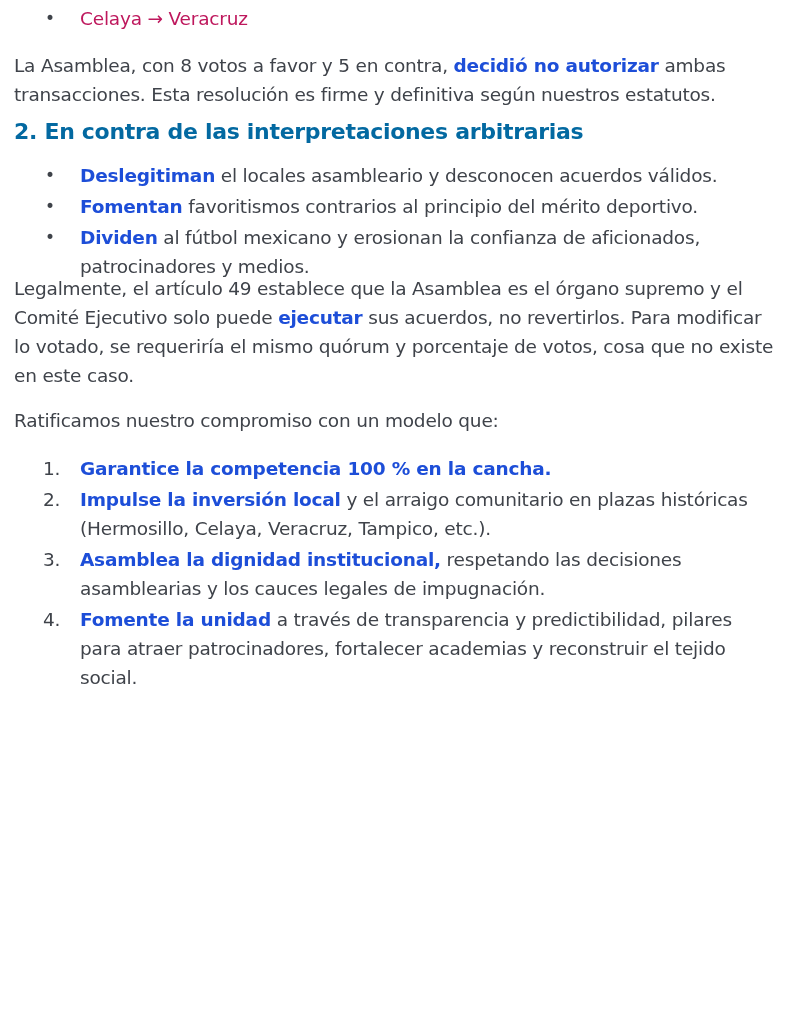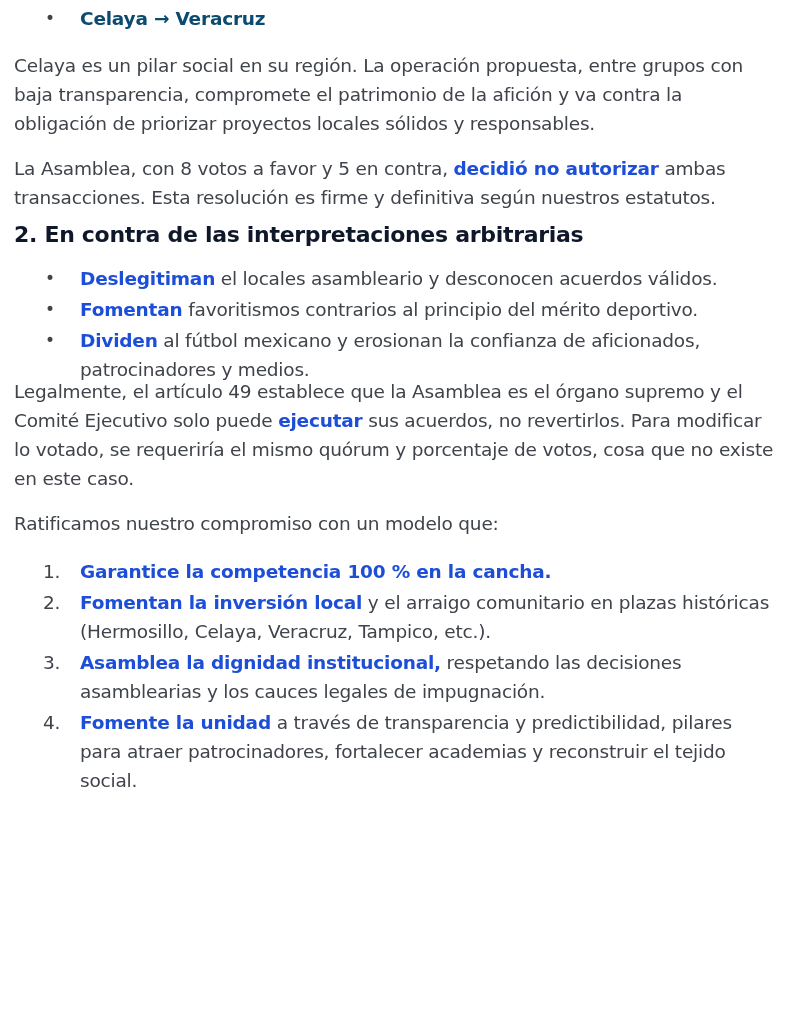--- a/index.html
+++ b/index.html
@@ -22,21 +22,21 @@
     font-weight: 700;
     color: #1d4ed8;
   }
   p.para {
     margin: 0 0 16px 0;
   }
   h2.heading {
     font-size: 22px;
     line-height: 30px;
     font-weight: 700;
-    color: #0f172a;
+    color: #0369a1;
     letter-spacing: -0.3px;
     margin: -8px 0 21px 0;
   }
   
   .list {
     margin: -7px 0 -9px 0;
     padding: 0;
     list-style: none;
   }
   .list.lead-list {
@@ -60,39 +60,38 @@
   }
   .marker.number {
     padding-left: 29px;
     color: #3f434a;
   }
   .cell {
     flex: 1 1 auto;
     margin: 0;
   }
   .row .item-title {
-    font-weight: 700;
-    color: #0c4a6e;
+    font-weight: 400;
+    color: #be185d;
   }
   .indented {
     margin: 0 0 17px 66px;
   }
 </style>
 </head>
 <body>
 
 <div class="page">
 
   <ul class="list lead-list">
     <li class="row">
       <span class="marker bullet-glyph">•</span>
       <p class="cell item-title">Celaya → Veracruz</p>
     </li>
   </ul>
-  <p class="para indented">Celaya es un pilar social en su región. La operación propuesta, entre grupos con baja transparencia, compromete el patrimonio de la afición y va contra la obligación de priorizar proyectos locales sólidos y responsables.</p>
 
   <p class="para"><span>La Asamblea, con 8 votos a favor y 5 en contra, </span><strong>decidió no autorizar</strong><span> ambas transacciones. Esta resolución es firme y definitiva según nuestros estatutos.</span></p>
 
   <h2 class="heading">2. En contra de las interpretaciones arbitrarias</h2>
 
   <ul class="list">
     <li class="row">
       <span class="marker bullet-glyph">•</span>
       <p class="cell"><strong>Deslegitiman</strong><span> el locales asambleario y desconocen acuerdos válidos.</span></p>
     </li>
@@ -110,21 +109,21 @@
 
   <p class="para">Ratificamos nuestro compromiso con un modelo que:</p>
 
   <ol class="list num-list">
     <li class="row">
       <span class="marker number">1.</span>
       <p class="cell"><strong>Garantice la competencia 100 % en la cancha.</strong><span></span></p>
     </li>
     <li class="row">
       <span class="marker number">2.</span>
-      <p class="cell"><strong>Fomentan la inversión local</strong><span> y el arraigo comunitario en plazas históricas (Hermosillo, Celaya, Veracruz, Tampico, etc.).</span></p>
+      <p class="cell"><strong>Impulse la inversión local</strong><span> y el arraigo comunitario en plazas históricas (Hermosillo, Celaya, Veracruz, Tampico, etc.).</span></p>
     </li>
     <li class="row">
       <span class="marker number">3.</span>
       <p class="cell"><strong>Asamblea la dignidad institucional,</strong><span> respetando las decisiones asamblearias y los cauces legales de impugnación.</span></p>
     </li>
     <li class="row">
       <span class="marker number">4.</span>
       <p class="cell"><strong>Fomente la unidad</strong><span> a través de transparencia y predictibilidad, pilares para atraer patrocinadores, fortalecer academias y reconstruir el tejido social.</span></p>
     </li>
   </ol>

